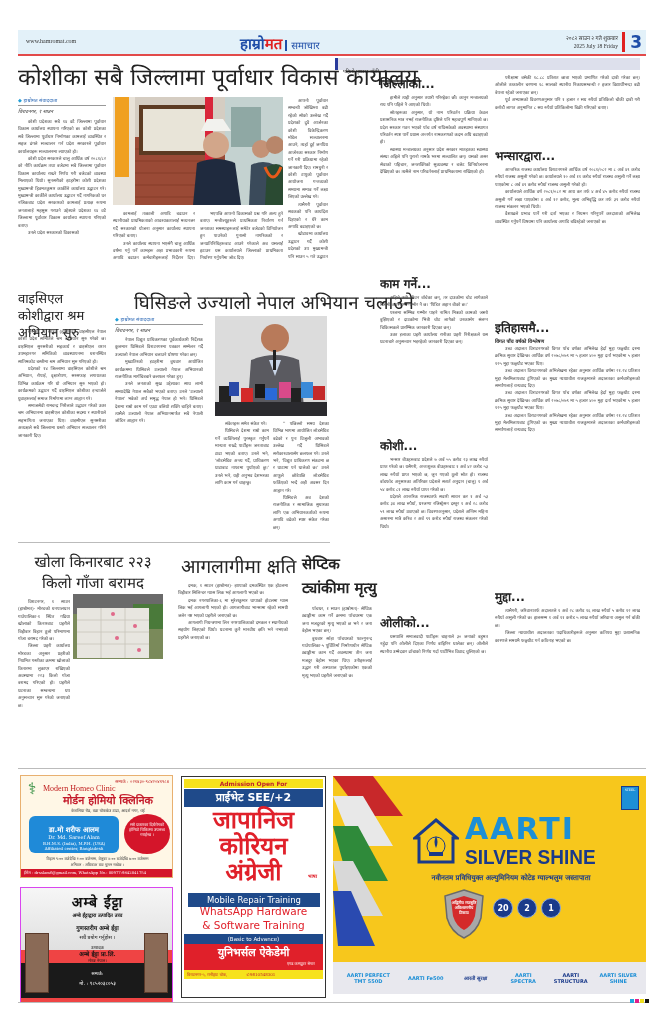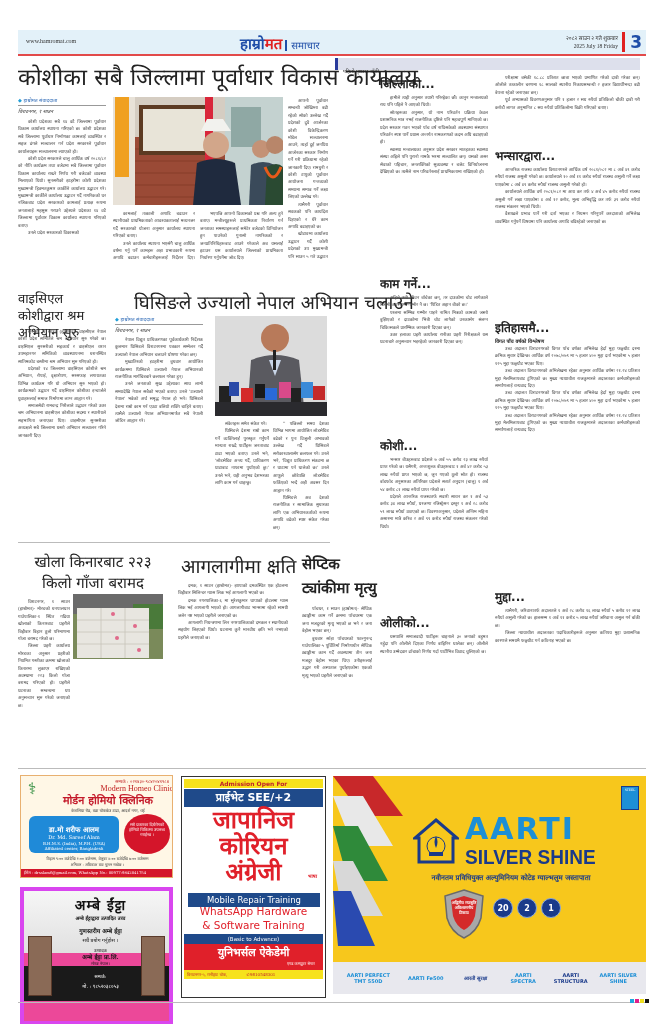--- a/index.html
+++ b/index.html
@@ -244,37 +244,37 @@
     <p>त्यसैगरी, जरिवानातर्फ अदालतले १ अर्ब २८ करोड १६ लाख रुपैयाँ ५ करोड १२ लाख रुपैयाँ असुली गरेको छ। हालसम्म १ अर्ब ११ करोड ५ लाख रुपैयाँ जरिवाना असुल गर्न बाँकी छ।</p>
     <p>जिल्ला न्यायाधीश अदालतका पदाधिकारीहरूले अनुसार कतिपय मुद्दा प्रशासनिक कारणले समयमै फछ्र्यौट गर्न कठिनाइ भएको छ।</p>
   </div>
 </div>
 
 <div class="abs divider" style="left:18px;top:768px;width:628px"></div>
 
 <div class="abs ad" style="left:20px;top:775px;width:153px;height:103px;background:#fff7e6;border:1px solid #e8b070">
   <div style="position:absolute;left:2px;top:3px;width:18px;height:22px;font-size:16px;color:#2a8a3a;text-align:center">⚕</div>
   <div style="position:absolute;right:3px;top:2px;font-size:4.5px;color:#c02020">सम्पर्क : ०२१४३०-९८४२०४१९८४</div>
-  <div style="position:absolute;left:22px;top:8px;width:130px;text-align:right;font-family:'Liberation Serif',serif;font-size:8px;color:#c02020">Modern Homeo Clinic</div>
+  <div style="position:absolute;left:22px;top:8px;width:130px;text-align:left;font-family:'Liberation Serif',serif;font-size:8px;color:#c02020">Modern Homeo Clinic</div>
   <div style="position:absolute;left:22px;top:16px;width:130px;text-align:center;font-family:'DejaVu Sans',sans-serif;font-weight:bold;font-size:11px;color:#c41a2a">मोर्डन होमियो क्लिनिक</div>
   <div style="position:absolute;left:22px;top:32px;width:130px;text-align:center;font-size:4px;color:#333">केशलिया रोड, वडा चोकछेउ टाढा, आदर्श नगर, धर्ह</div>
   <div style="position:absolute;left:8px;top:40px;width:90px;height:37px;background:#1f8ad8;border-radius:6px;color:#fff;text-align:center;font-size:4px;line-height:5.5px;padding-top:10px">
     <div style="font-family:'DejaVu Sans',sans-serif;font-weight:bold;font-size:7px;line-height:9px">डा.मो शरीफ आलम</div>
     <div style="font-size:5px">Dr. Md. Sareef Alam</div>
     <div>B.H.M.S. (India), M.P.H. (USA)</div>
     <div>Affiliated center, Bangladesh</div>
     <div>Regd. No.: A-17</div>
   </div>
   <div style="position:absolute;left:103px;top:38px;width:46px;height:40px;background:#d4152a;border-radius:50%;color:#fff;font-size:4px;line-height:5px;text-align:center;padding:8px 4px">सबै प्रकारका दिर्घरोगको होमियो चिकित्सा उपलब्ध गराईन्छ ।</div>
   <div style="position:absolute;left:2px;top:80px;width:149px;text-align:center;font-size:3.8px;color:#333">बिहान ९:०० बजेदेखि १:०० बजेसम्म, बेलुका ४:०० बजेदेखि ७:०० बजेसम्म</div>
   <div style="position:absolute;left:2px;top:86px;width:149px;text-align:center;font-size:3.8px;color:#333">शनिबार : अबिकाश बाट चुलन राखेछ ।</div>
   <div style="position:absolute;left:0;bottom:0;width:153px;height:8px;background:#d4152a;color:#fff;font-size:3.8px;line-height:8px;padding-left:3px;white-space:nowrap;overflow:hidden">ईमेल : drsalam6@gmail.com, WhatsApp No.: 00977-9842041754</div>
 </div>
 
-<div class="abs ad" style="left:20px;top:887px;width:153px;height:138px;background:#ec4899;border:4px solid #d946ef">
+<div class="abs ad" style="left:20px;top:887px;width:153px;height:116px;background:#ef4444;border:1px solid #d946ef">
   <div style="position:absolute;left:0;top:0;width:153px;height:62px;background:linear-gradient(180deg,#f6f6f6,#e0e0e0)"></div>
   <div style="position:absolute;left:0;top:75px;width:153px;height:35px;background:#1a1a1a"></div>
   <div style="position:absolute;left:0;top:4px;width:153px;text-align:center;font-family:'DejaVu Sans',sans-serif;font-weight:bold;font-size:14px;color:#111;letter-spacing:1px">अम्बे ईंट्टा</div>
   <div style="position:absolute;left:0;top:24px;width:153px;text-align:center;font-size:5px;color:#111;font-weight:bold">अम्बे ईंट्टाद्वारा उत्पादित उच्च</div>
   <div style="position:absolute;left:0;top:36px;width:153px;text-align:center;font-size:6px;color:#111;font-weight:bold">गुणस्तरीय अम्बे ईंट्टा</div>
   <div style="position:absolute;left:0;top:46px;width:153px;text-align:center;font-size:5px;color:#111">सधैं प्रयोग गर्नुहोस ।</div>
   <div style="position:absolute;left:0;top:56px;width:153px;text-align:center;font-size:4.5px;color:#111">उत्पादक</div>
   <div style="position:absolute;left:0;top:62px;width:153px;text-align:center;font-size:6px;color:#111;font-weight:bold">अम्बे ईंट्टा प्रा.लि.</div>
   <div style="position:absolute;left:0;top:70px;width:153px;text-align:center;font-size:4px;color:#111">मोरङ नेपाल।</div>
   <div style="position:absolute;left:0;top:82px;width:153px;text-align:center;font-size:4.5px;color:#fff">सम्पर्क:</div>

